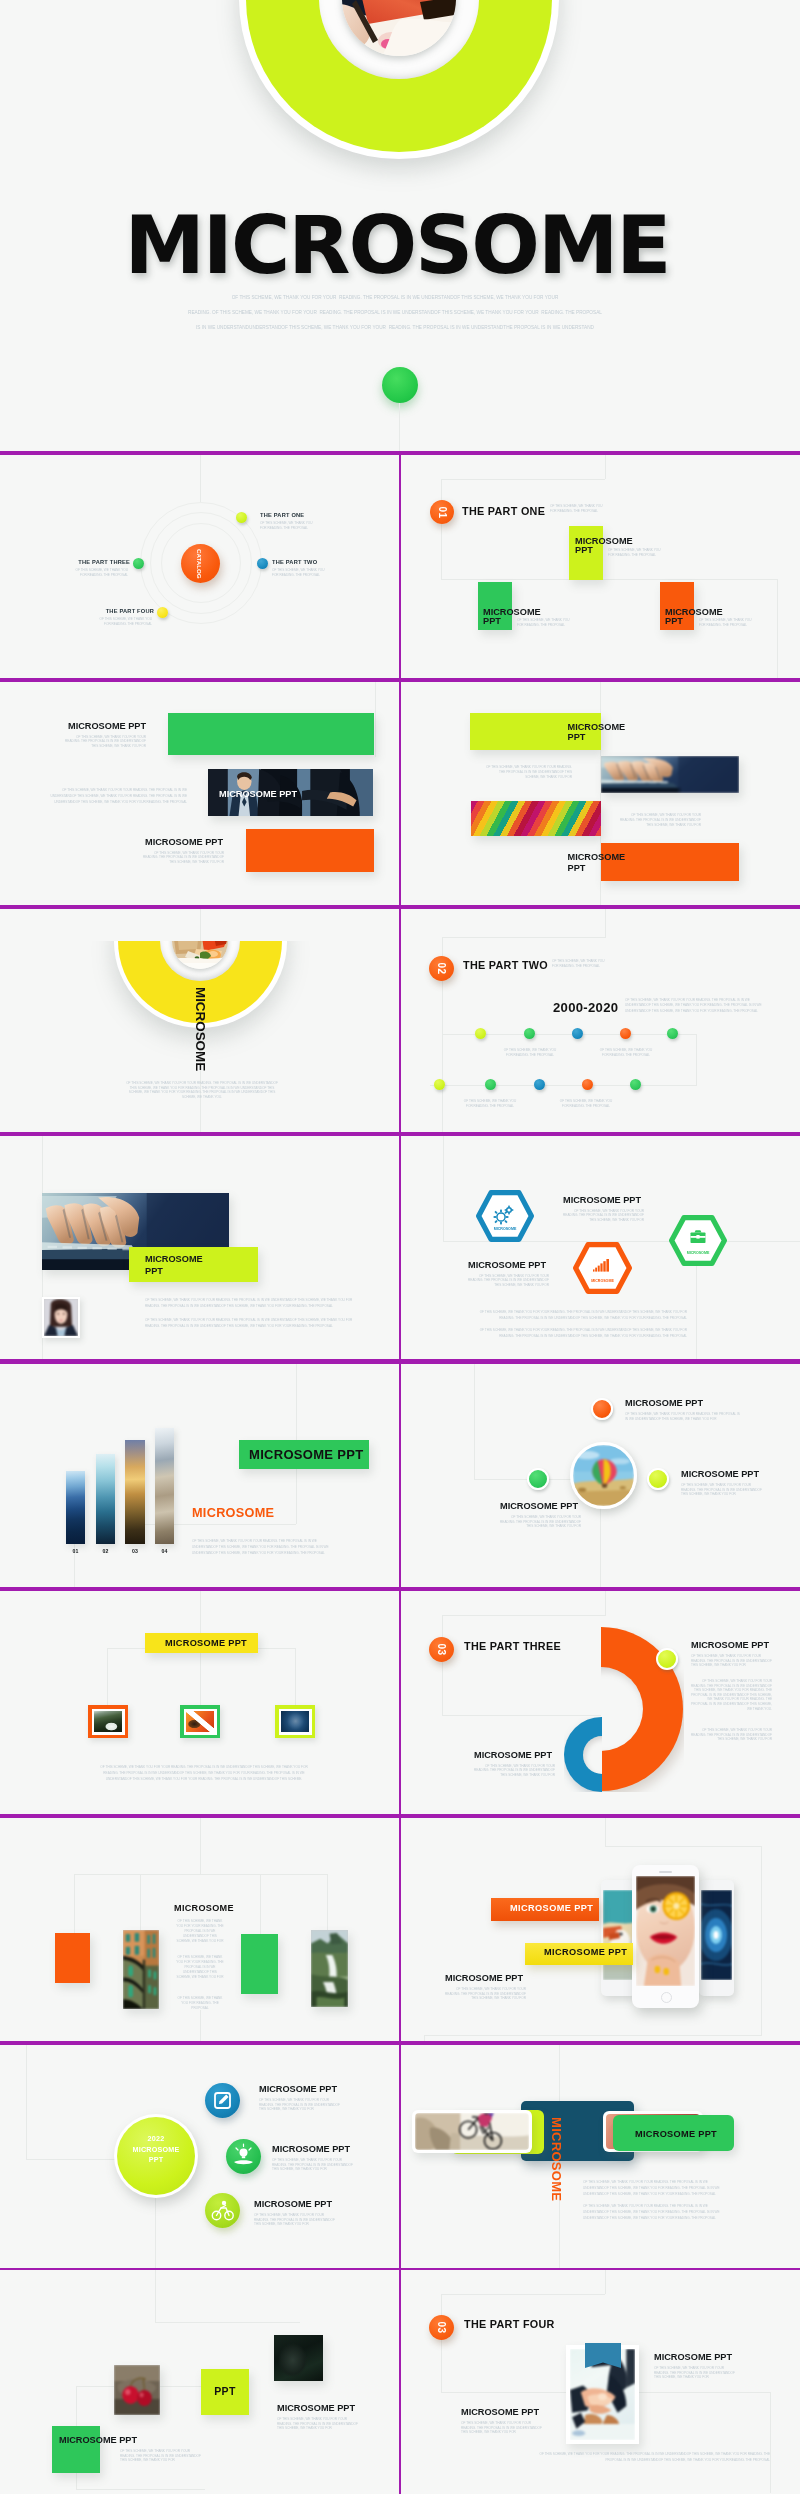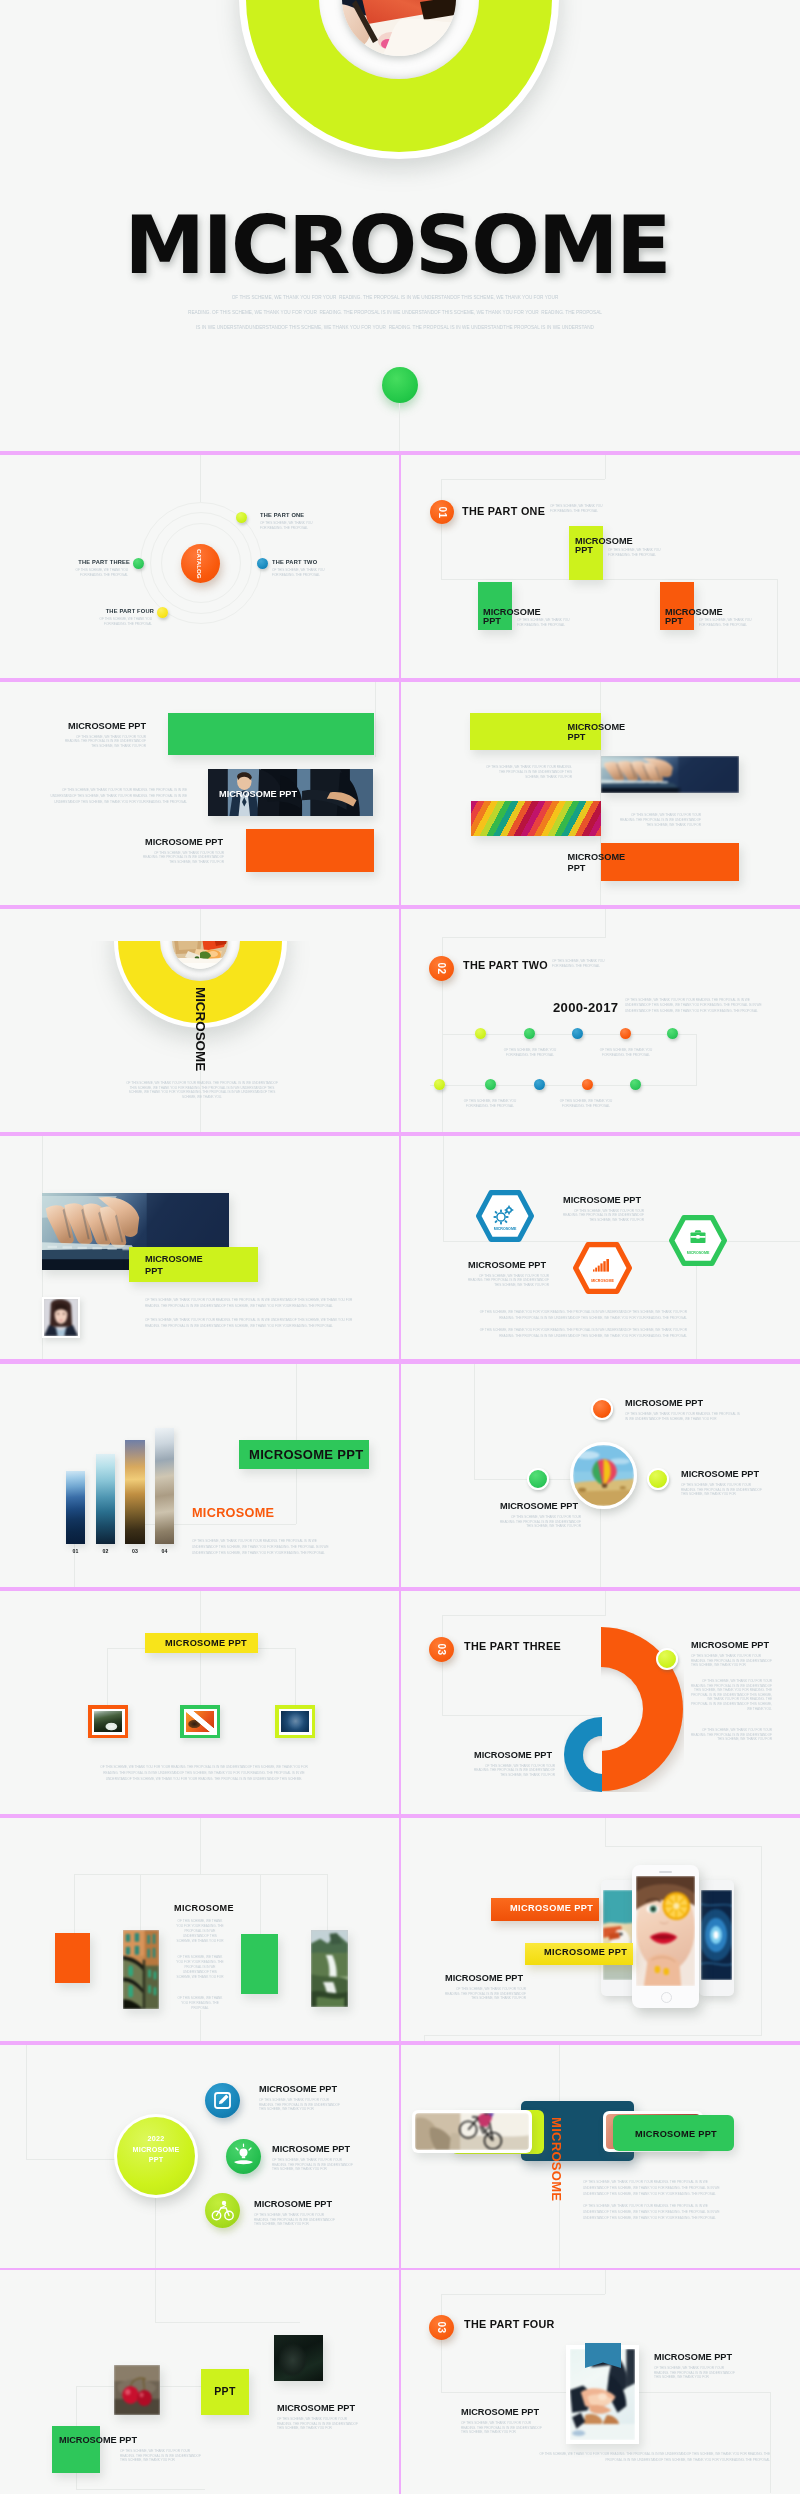--- a/index.html
+++ b/index.html
@@ -1,17 +1,17 @@
 <!DOCTYPE html>
 <html><head>
 <meta charset="utf-8">
 <style>
   html,body{margin:0;padding:0;background:#ffffff;}
   body{width:800px;height:2494px;position:relative;font-family:"Liberation Sans",sans-serif;-webkit-font-smoothing:antialiased;}
-  .page{position:absolute;left:0;top:0;width:800px;height:2494px;background:#f0abfc;overflow:hidden;}
+  .page{position:absolute;left:0;top:0;width:800px;height:2494px;background:#a21caf;overflow:hidden;}
   .slide{position:absolute;width:399px;height:223px;background:#f6f7f6;overflow:hidden;}
   .hdr{position:absolute;left:0;top:0;width:800px;height:451px;background:#f6f7f6;overflow:hidden;}
   .ln{position:absolute;background:#e7eae8;}
   .lnh{height:1px;}
   .lnv{width:1px;}
   .sh{box-shadow:3px 5px 9px rgba(90,100,95,.16);}
   .shs{box-shadow:2px 3px 6px rgba(90,100,95,.17);}
   .num{position:absolute;border-radius:50%;background:radial-gradient(circle at 38% 30%,#ff7a33,#f95f12 60%,#ee4f08);color:#fff;display:flex;align-items:center;justify-content:center;box-shadow:2px 4px 7px rgba(120,80,50,.30);}
   .num span{transform:rotate(90deg);font-weight:bold;letter-spacing:.5px;}
 </style>
@@ -291,21 +291,21 @@
   <div class="ln lnh" data-name="s6-line-d" style="left:41px;top:125px;width:255px;"></div>
   <div class="ln lnv" data-name="s6-line-e" style="left:295px;top:125px;height:51px;"></div>
   <div class="ln lnh" data-name="s6-line-f" style="left:29px;top:176px;width:267px;"></div>
 
   <div class="num" data-name="section-number-badge-2" style="left:28px;top:47px;width:25px;height:25px;font-size:10px;">
         <span data-name="section-number-text-2">02</span>
       </div>
   <div class="h2s" data-name="section-title-2" style="left:62px;top:51px;">THE PART TWO</div>
   <div class="mt" data-name="section-subtext-2" style="left:151px;top:50px;width:56px;">OF THIS SCHEME, WE THANK YOU FOR READING. THE PROPOSAL</div>
 
-  <div data-name="years-label" style="position:absolute;left:152px;top:92px;font-weight:bold;font-size:13.1px;letter-spacing:.3px;color:#131313;line-height:1;">2000-2017</div>
+  <div data-name="years-label" style="position:absolute;left:152px;top:92px;font-weight:bold;font-size:13.1px;letter-spacing:.3px;color:#131313;line-height:1;">2000-2020</div>
   <div class="mt" data-name="years-text" style="left:224px;top:89px;width:148px;line-height:5.4px;">OF THIS SCHEME, WE THANK YOU FOR YOUR READING. THE PROPOSAL IS IN WE UNDERSTANDOF THIS SCHEME, WE THANK YOU FOR READING. THE PROPOSAL IS IN WE UNDERSTANDOF THIS SCHEME, WE THANK YOU FOR YOUR READING. THE PROPOSAL</div>
 
   <div class="dotc" data-name="timeline-dot-1" style="left:74px;top:119px;width:11px;height:11px;background:radial-gradient(circle at 36% 28%,#e3fb55,#cdf21c 65%,#b9df10);"></div>
   <div class="dotc" data-name="timeline-dot-2" style="left:123px;top:119px;width:11px;height:11px;background:radial-gradient(circle at 36% 28%,#54df76,#2ec75a 65%,#1aad45);"></div>
   <div class="dotc" data-name="timeline-dot-3" style="left:171px;top:119px;width:11px;height:11px;background:radial-gradient(circle at 36% 28%,#3fa7d4,#1789be 65%,#0d6f9f);"></div>
   <div class="dotc" data-name="timeline-dot-4" style="left:219px;top:119px;width:11px;height:11px;background:radial-gradient(circle at 36% 28%,#ff8243,#f9590c 65%,#e54b05);"></div>
   <div class="dotc" data-name="timeline-dot-5" style="left:266px;top:119px;width:11px;height:11px;background:radial-gradient(circle at 36% 28%,#54df76,#2ec75a 65%,#1aad45);"></div>
   <div class="mt" data-name="timeline-text-1" style="left:99px;top:139px;width:60px;text-align:center;">OF THIS SCHEME, WE THANK YOU FOR READING. THE PROPOSAL</div>
   <div class="mt" data-name="timeline-text-2" style="left:195px;top:139px;width:60px;text-align:center;">OF THIS SCHEME, WE THANK YOU FOR READING. THE PROPOSAL</div>
 

